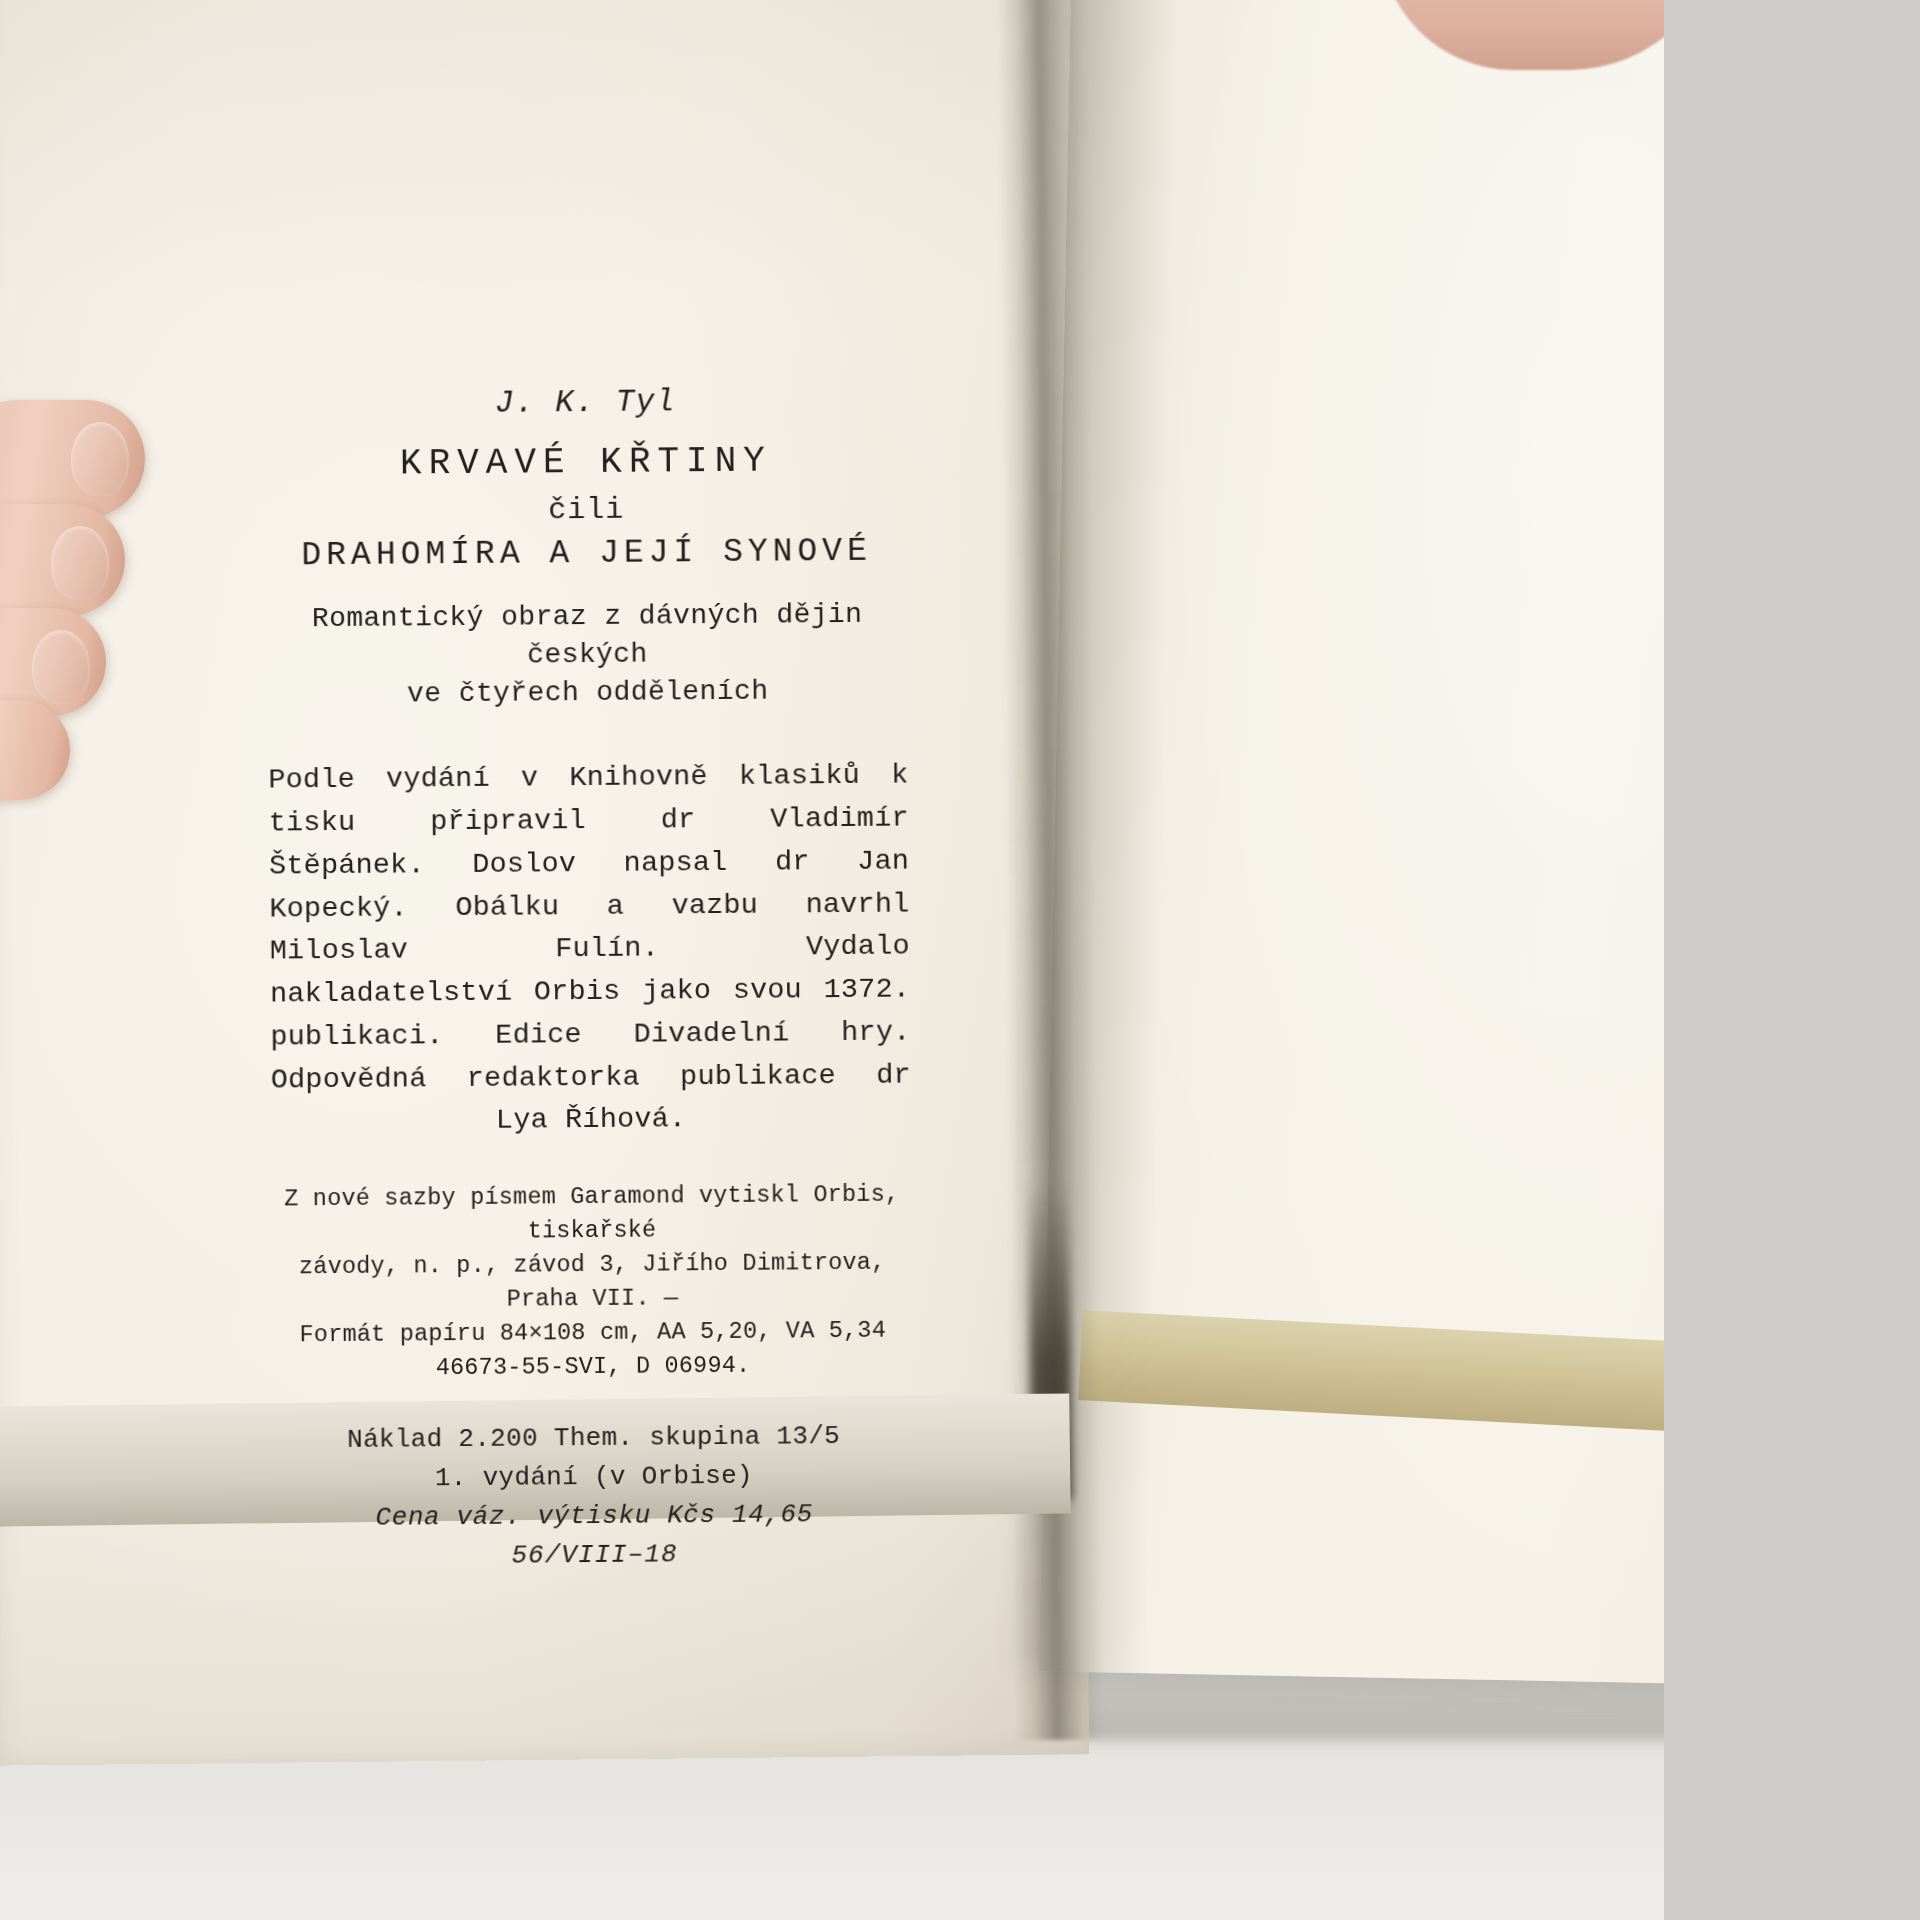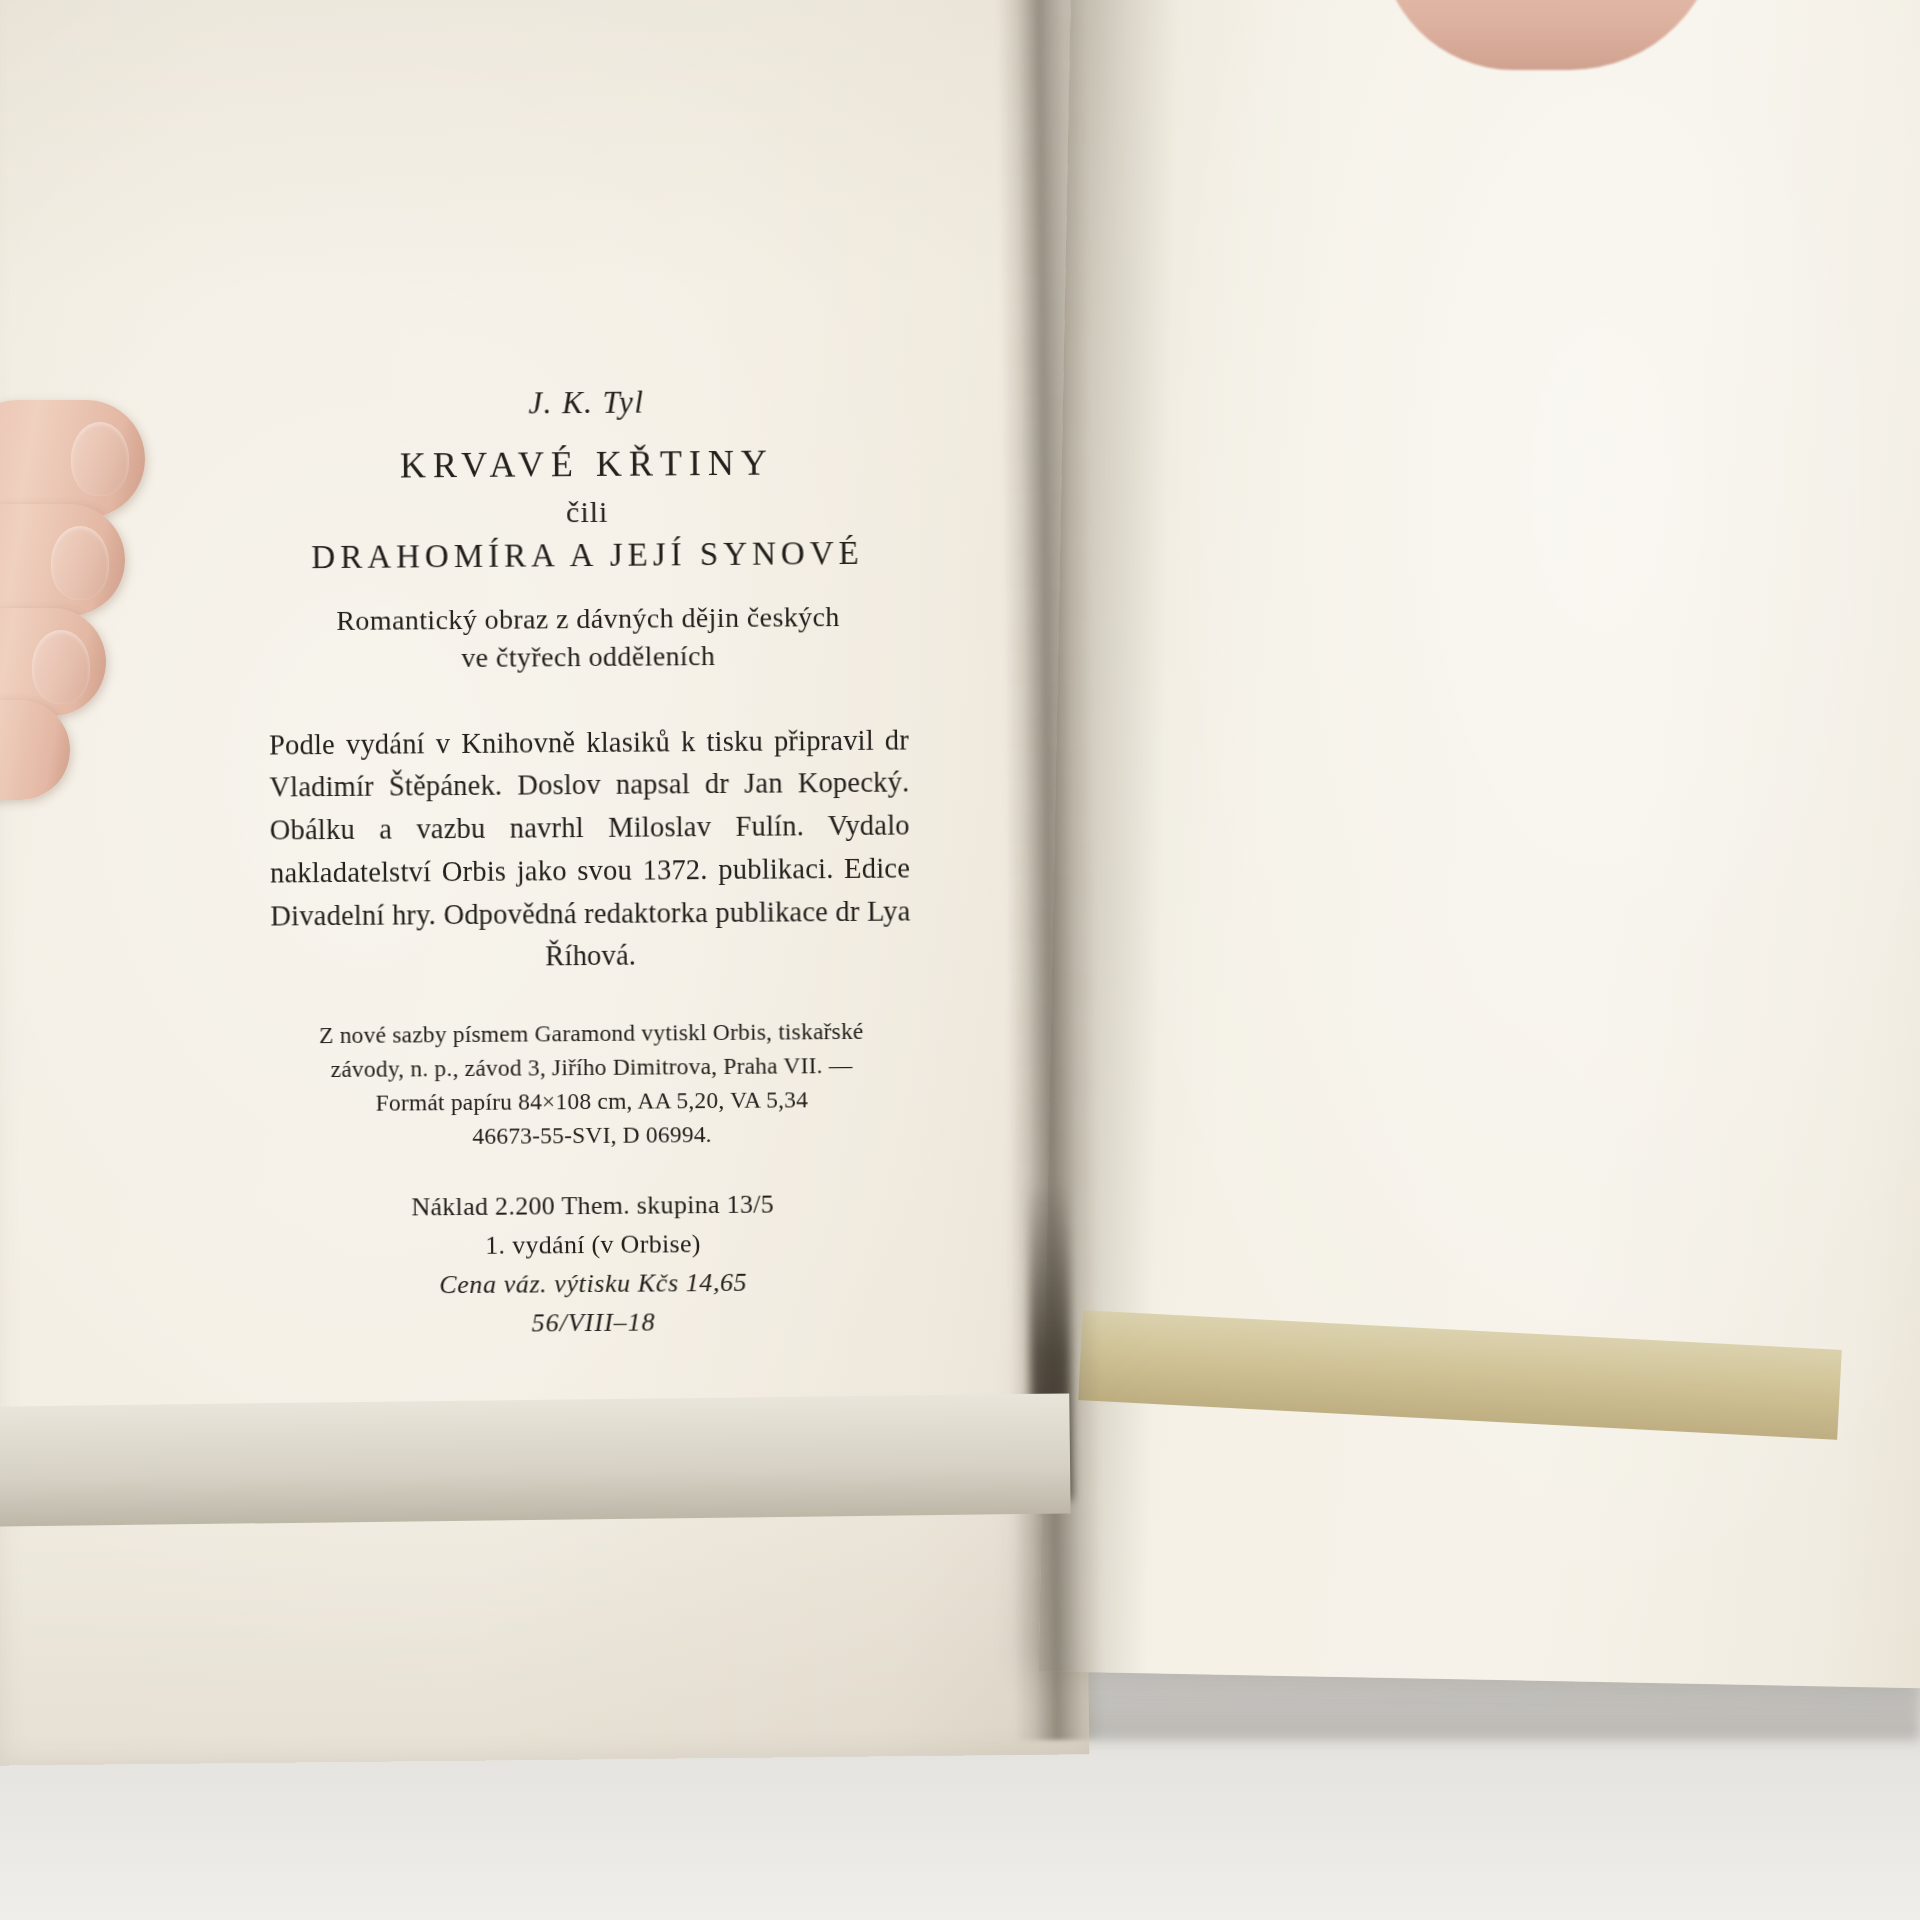--- a/index.html
+++ b/index.html
@@ -11,25 +11,26 @@
     width: 1920px;
     height: 1920px;
     overflow: hidden;
     background: #cfcdc9;
     font-family: "Liberation Serif", serif;
   }
 
   
   #scene {
     position: relative;
-    width: 1920px;
+    width: 1664px;
     height: 1920px;
     background:
       linear-gradient(160deg, #e7e5e1 0%, #dedcd7 40%, #cfcdc8 100%);
     overflow: hidden;
+    font-family: Liberation Mono, monospace;
   }
 
   
   .surface-bottom {
     position: absolute;
     left: 0;
     bottom: 0;
     width: 1920px;
     height: 250px;
     background: linear-gradient(180deg, #d8d6d2 0%, #e6e4e0 35%, #efeeeb 100%);

